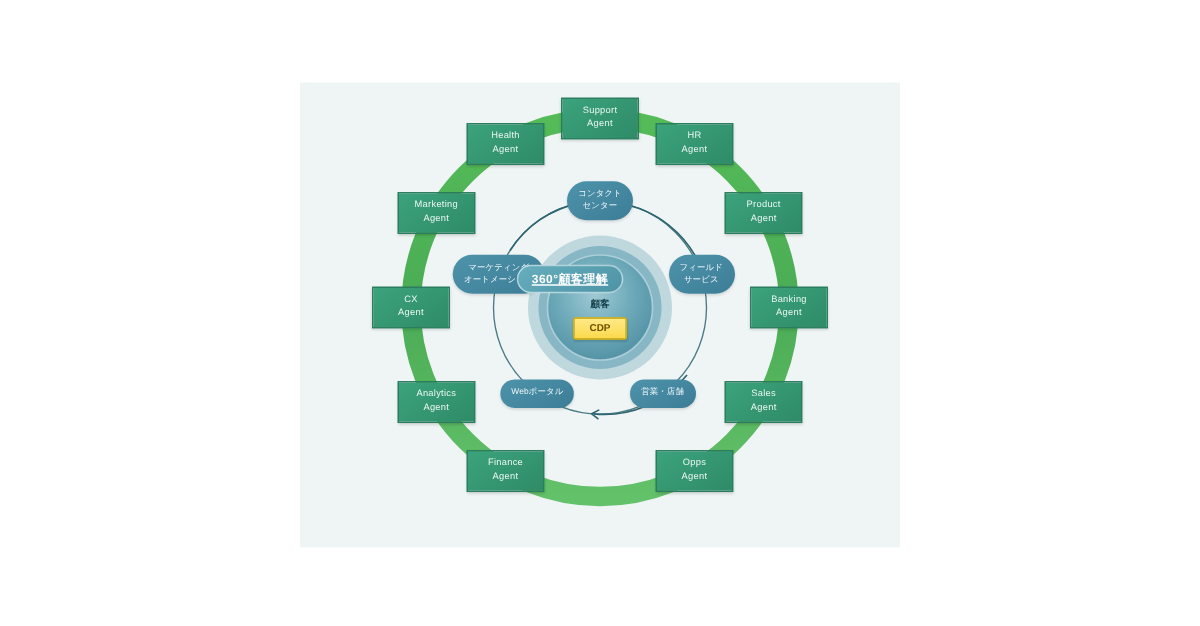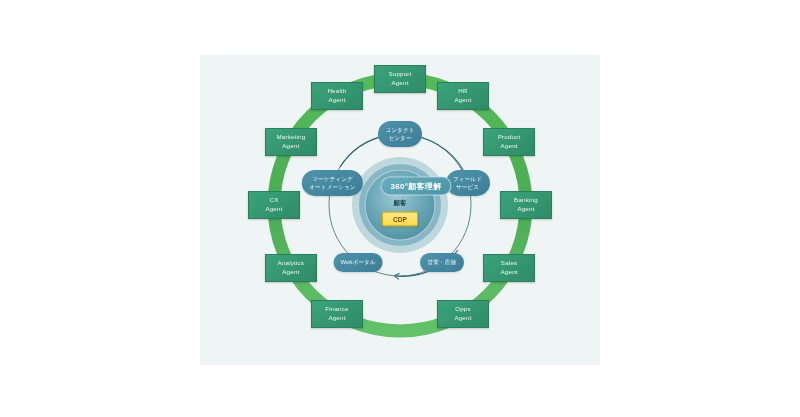--- a/index.html
+++ b/index.html
@@ -142,17 +142,17 @@
       <div class="channel" style="left: 400px; top: 134px;">コンタクト
 センター</div>
       <div class="channel" style="left: 467.525px; top: 183.06px;">フィールド
 サービス</div>
       <div class="channel" style="left: 441.733px; top: 262.44px;">営業・店舗</div>
       <div class="channel" style="left: 358.267px; top: 262.44px;">Webポータル</div>
       <div class="channel" style="left: 332.475px; top: 183.06px;">マーケティング
 オートメーション</div>
     </div>
 
-  <div class="core-label" style="left:416px;top:186px;">360°顧客理解</div>
+  <div class="core-label" style="left:380px;top:186px;text-decoration:underline;">360°顧客理解</div>
   <div class="core-sub" style="left:400px;top:203px;">顧客</div>
   <div class="cdp" style="left:400px;top:219px;">CDP</div>
 
 </div>
 
 </body></html>

